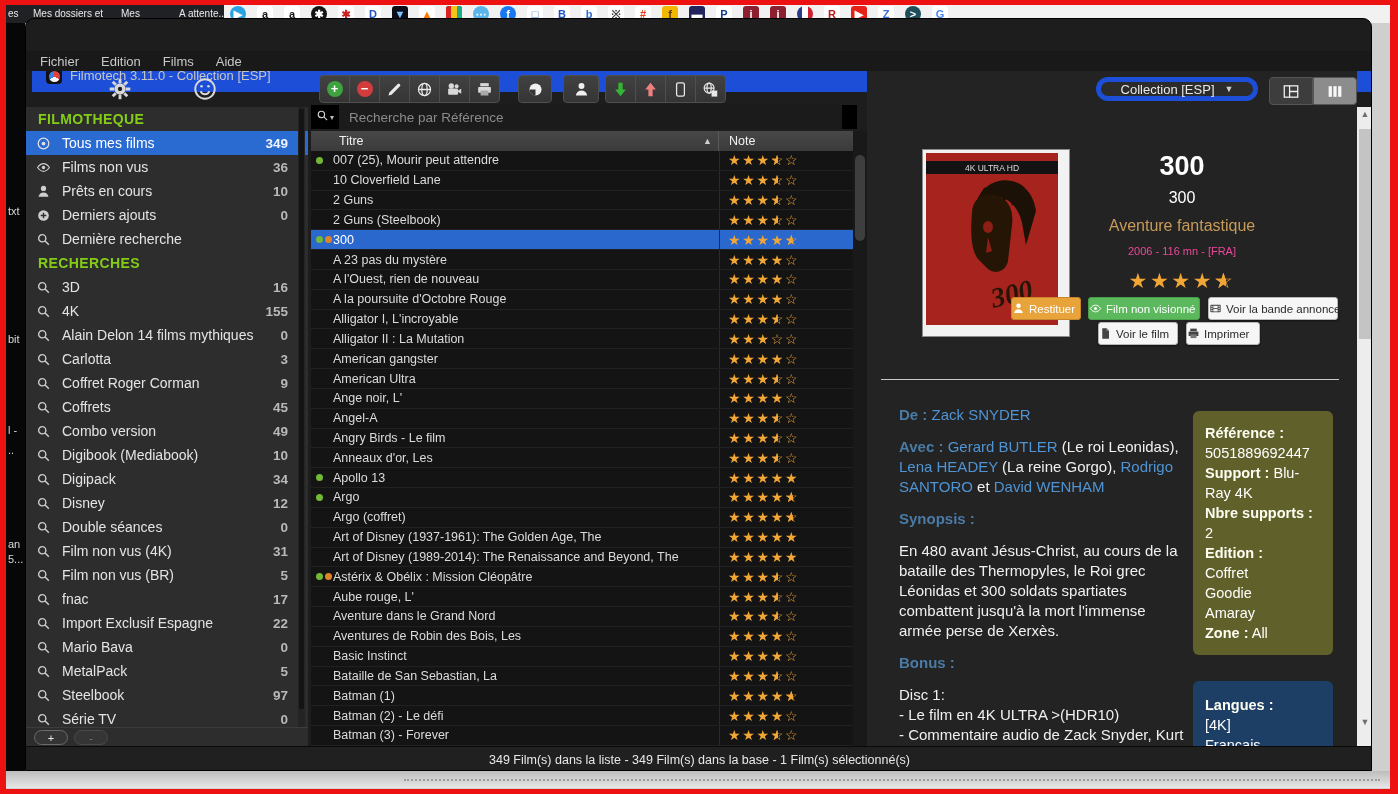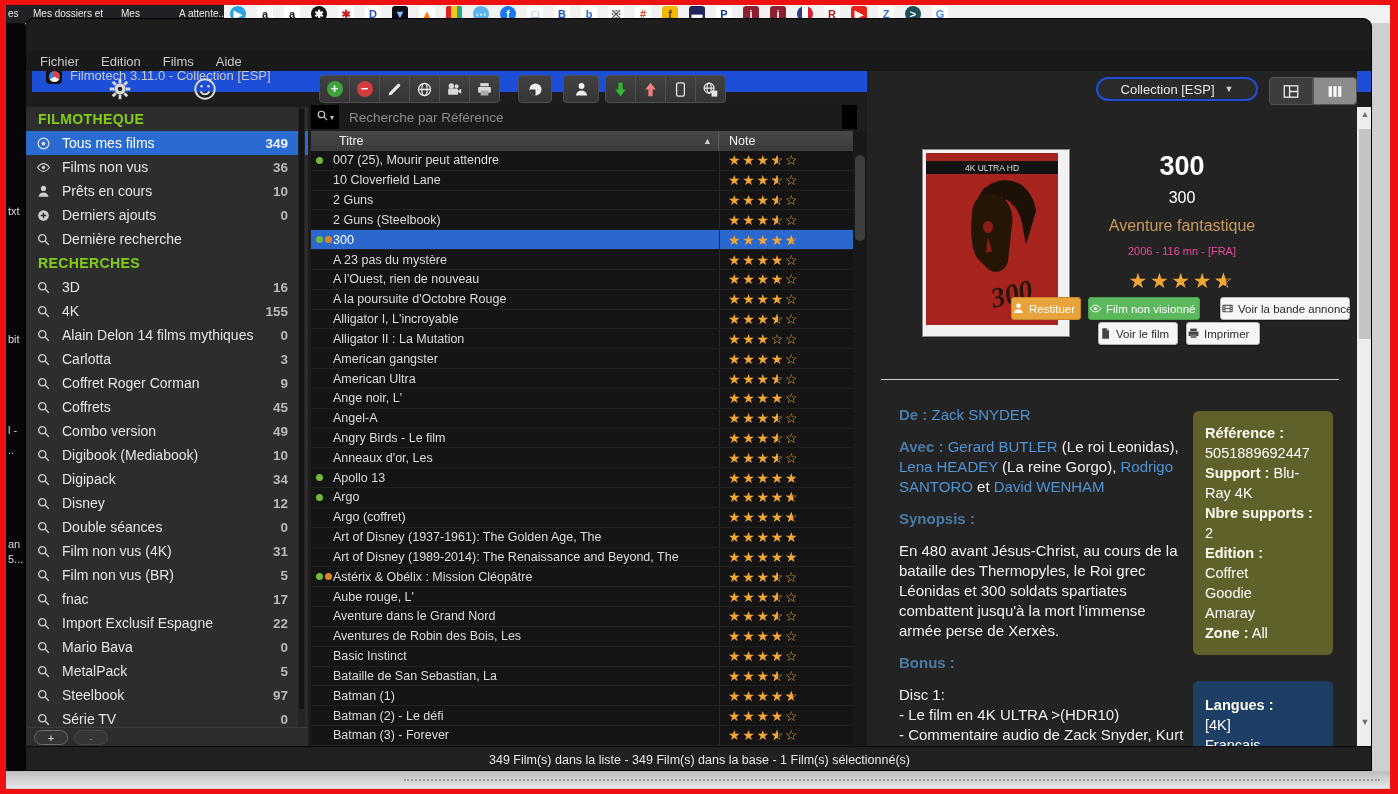--- a/index.html
+++ b/index.html
@@ -89,21 +89,21 @@
   .tscroll{position:absolute;left:827px;top:112px;width:14px;height:615px;background:#191919;}
   .tscroll i{position:absolute;left:2px;top:24px;width:10px;height:86px;background:#3e3e3e;border-radius:5px;display:block;}
   
   .stars{white-space:nowrap;}
   .st{position:relative;display:inline-block;width:1.02em;color:#f2a636;text-align:left;}
   .st .ov{position:absolute;left:0;top:0;width:.55em;overflow:hidden;color:#f2a636;}
   .stars.big{font-size:21px;letter-spacing:1px;}
   .stars.row{font-size:14px;}
   
   .detail{position:absolute;left:841px;top:52px;width:490px;height:675px;background:#232323;overflow:hidden;}
-  .collsel{position:absolute;left:229px;top:6px;width:162px;height:24px;border:2px solid #1d4ed8;border-radius:12px;
+  .collsel{position:absolute;left:229px;top:6px;width:162px;height:24px;border:5px solid #1d4ed8;border-radius:12px;
            background:#2b2b2b;color:#e8e8e8;font-size:13px;display:flex;align-items:center;justify-content:center;gap:10px;box-sizing:border-box;}
   .collsel .car{font-size:9px;color:#cfcfcf;}
   .vtog{position:absolute;top:6px;width:44px;height:28px;display:flex;align-items:center;justify-content:center;box-sizing:border-box;border:1px solid #555;}
   .vtog svg{width:20px;height:17px;}
   .cover{position:absolute;left:55px;top:78px;width:140px;height:180px;background:#f2f2f2;border:1px solid #8a8a8a;padding:3px;box-sizing:content-box;}
   .dhead{position:absolute;left:160px;width:310px;text-align:center;color:#fff;}
   .dtitle{font-size:27px;font-weight:bold;}
   .dsub{font-size:16px;}
   .dgenre{font-size:16px;color:#c89a5a;}
   .dyear{font-size:11px;color:#ec4899;}
@@ -891,21 +891,21 @@
       </span>
       <span class="abtn green" style="left:221px;top:226px;width:112px;">
         <span id="ic-eye" style="display: flex; width: 13px; height: 13px; align-items: center;">
             <svg viewBox="0 0 24 24" fill="none" stroke="#ffffff" stroke-width="1.8">
               <path d="M2.5 12C5.5 7.8 8.7 5.8 12 5.8s6.5 2 9.5 6.2c-3 4.2-6.2 6.2-9.5 6.2S5.5 16.2 2.5 12z"></path>
               <circle cx="12" cy="12" r="2.8" fill="#ffffff" stroke="none"></circle>
             </svg>
           </span>
         <span>Film non visionné</span>
       </span>
-      <span class="abtn white" style="left:341px;top:226px;width:130px;margin-left:12px;">
+      <span class="abtn white" style="left:341px;top:226px;width:130px;">
         <span id="ic-film" style="display: flex; width: 13px; height: 13px; align-items: center;">
             <svg viewBox="0 0 24 24">
               <rect x="2.5" y="5" width="19" height="14" rx="1.5" fill="#444"></rect>
               <g fill="#f5f5f5">
                 <rect x="4.3" y="7" width="2.2" height="2.4"></rect>
                 <rect x="4.3" y="10.8" width="2.2" height="2.4"></rect>
                 <rect x="4.3" y="14.6" width="2.2" height="2.4"></rect>
                 <rect x="17.5" y="7" width="2.2" height="2.4"></rect>
                 <rect x="17.5" y="10.8" width="2.2" height="2.4"></rect>
                 <rect x="17.5" y="14.6" width="2.2" height="2.4"></rect>

